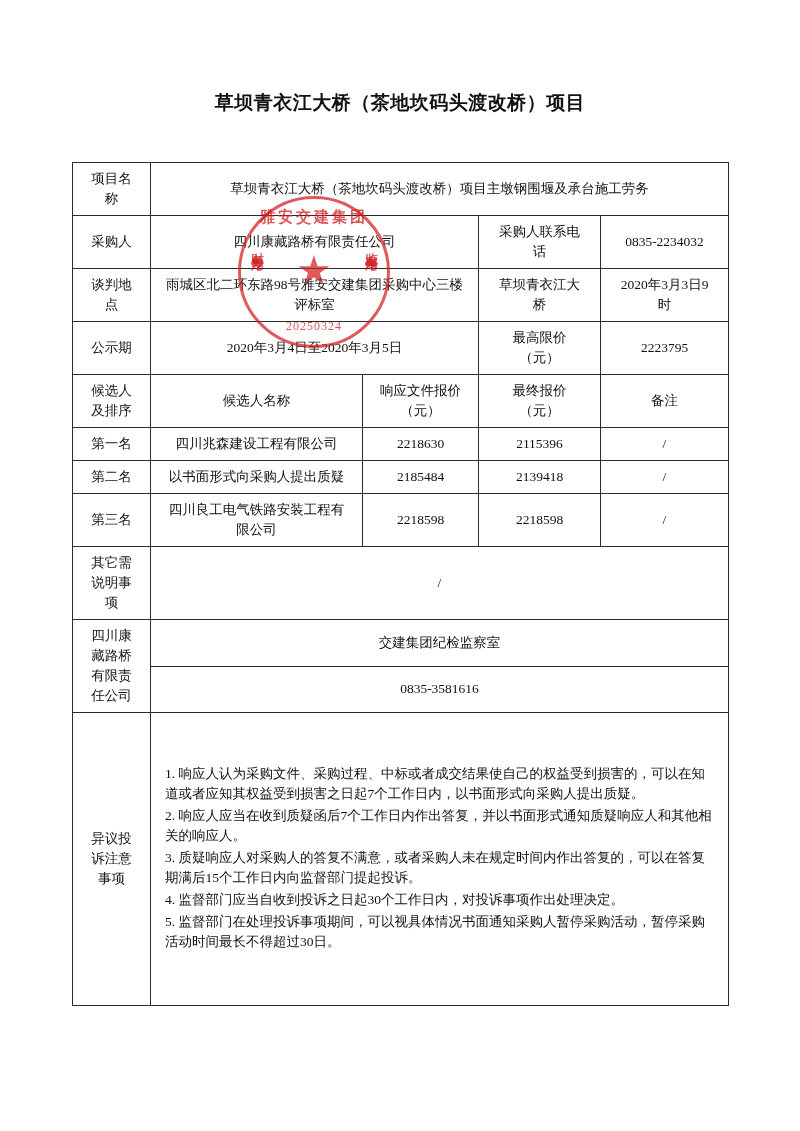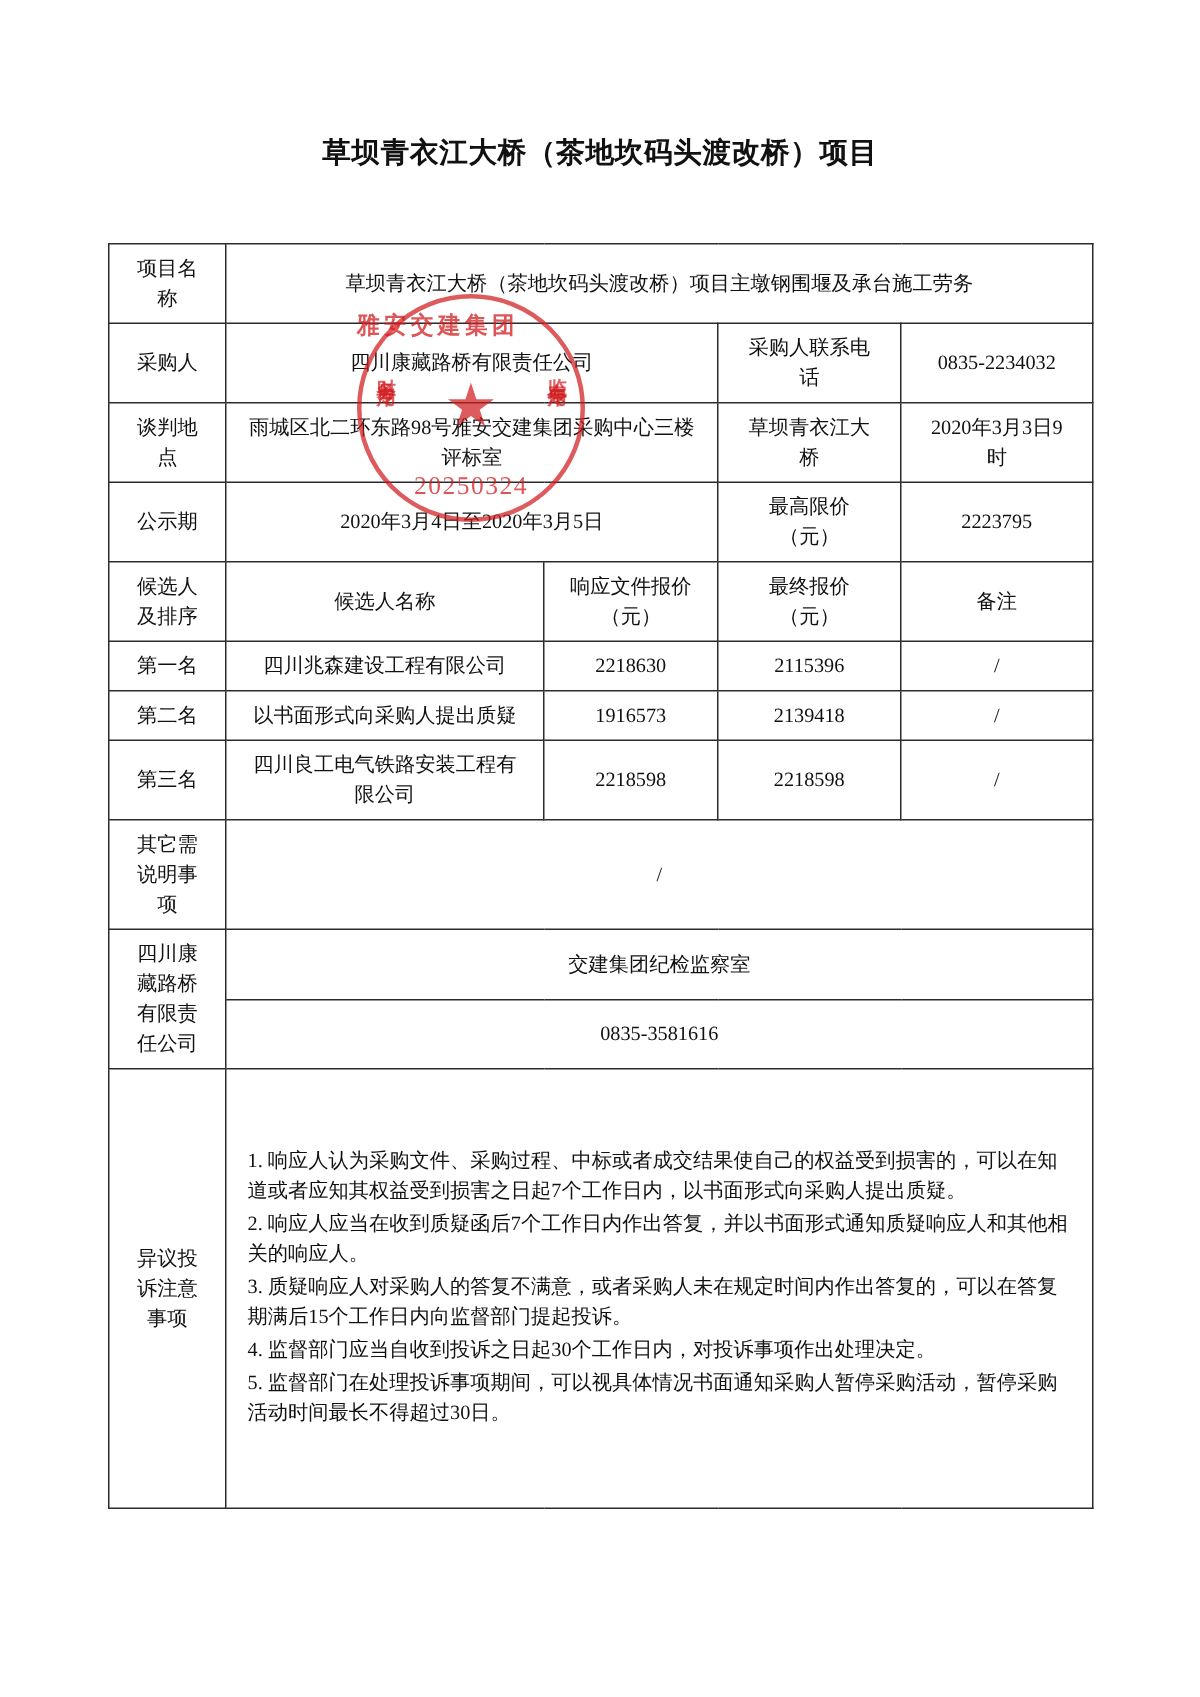--- a/index.html
+++ b/index.html
@@ -106,34 +106,35 @@
     transform: translate(-50%, -52%);
     color: rgba(208, 28, 31, 0.72);
     font-size: 40px;
     line-height: 40px;
   }
   .seal .arc-top {
     position: absolute;
     left: 0;
     top: 12px;
     width: 100%;
+    text-align: center;
     color: rgba(208, 28, 31, 0.75);
     font-size: 15px;
     letter-spacing: 3px;
     font-weight: bold;
     transform: scaleY(1.05);
   }
   .seal .arc-bottom {
     position: absolute;
     left: 0;
     bottom: 14px;
     width: 100%;
     text-align: center;
     color: rgba(208, 28, 31, 0.75);
-    font-size: 17px;
+    font-size: 12px;
     letter-spacing: 1px;
   }
   .seal .side-left,
   .seal .side-right {
     position: absolute;
     top: 46px;
     color: rgba(208, 28, 31, 0.7);
     font-size: 13px;
     font-weight: bold;
     writing-mode: vertical-rl;
@@ -193,21 +194,21 @@
       <tr>
         <td class="lbl">第一名</td>
         <td class="lft">四川兆森建设工程有限公司</td>
         <td class="ctr">2218630</td>
         <td class="ctr">2115396</td>
         <td class="ctr">/</td>
       </tr>
       <tr>
         <td class="lbl">第二名</td>
         <td class="lft">以书面形式向采购人提出质疑</td>
-        <td class="ctr">1916573</td>
+        <td class="ctr">2185484</td>
         <td class="ctr">2139418</td>
         <td class="ctr">/</td>
       </tr>
       <tr>
         <td class="lbl">第三名</td>
         <td class="lft">四川良工电气铁路安装工程有限公司</td>
         <td class="ctr">2218598</td>
         <td class="ctr">2218598</td>
         <td class="ctr">/</td>
       </tr>

